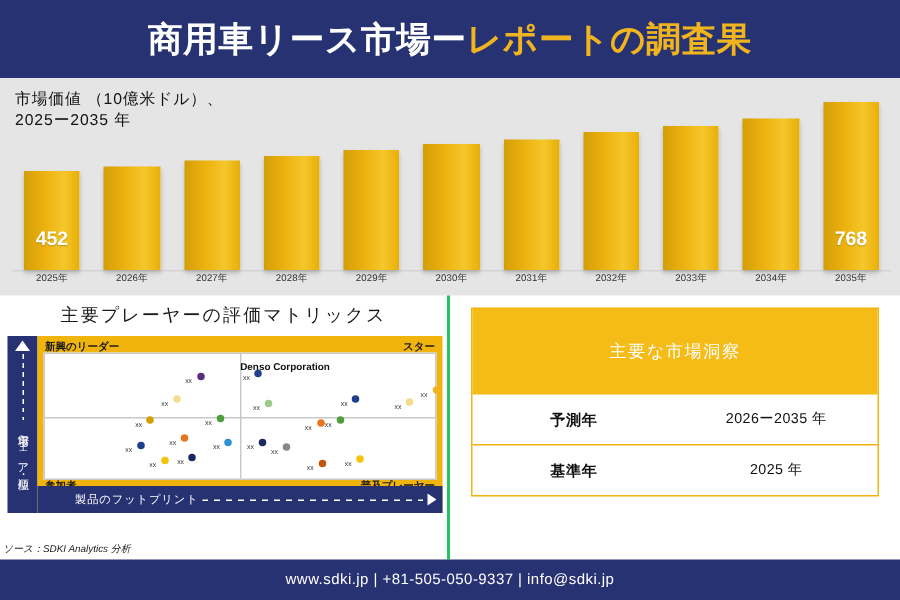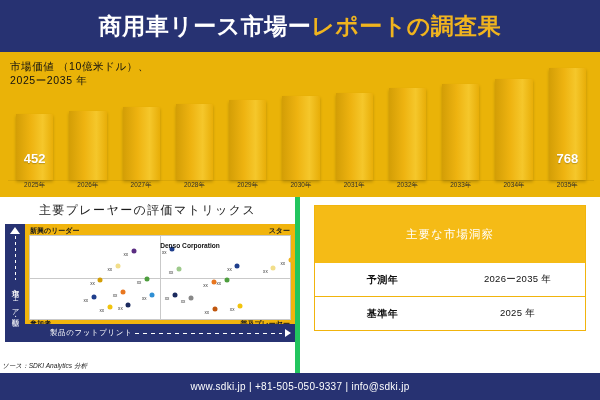--- a/index.html
+++ b/index.html
@@ -29,21 +29,21 @@
     color: #ffffff;
     letter-spacing: .5px;
     white-space: nowrap;
   }
   .header-title .accent { color: #f0b41e; }
 
   
   .chart-block {
     position: relative;
     height: 145px;
-    background: #eab308;
+    background: #e5e5e5;
     padding: 0;
   }
   .chart-caption {
     position: absolute;
     left: 10px;
     top: 7px;
     font-size: 10.5px;
     line-height: 14px;
     color: #111111;
     letter-spacing: .6px;
@@ -115,21 +115,21 @@
     position: absolute;
     left: 0;
     top: 197px;
     width: 600px;
     height: 176px;
     display: flex;
   }
   .panel-left {
     width: 300px;
     position: relative;
-    border-right: 5px solid #22c55e;
+    border-right: 2px solid #22c55e;
     box-sizing: border-box;
   }
   .panel-right {
     width: 300px;
     position: relative;
     box-sizing: border-box;
   }
 
   
   .matrix-title {

